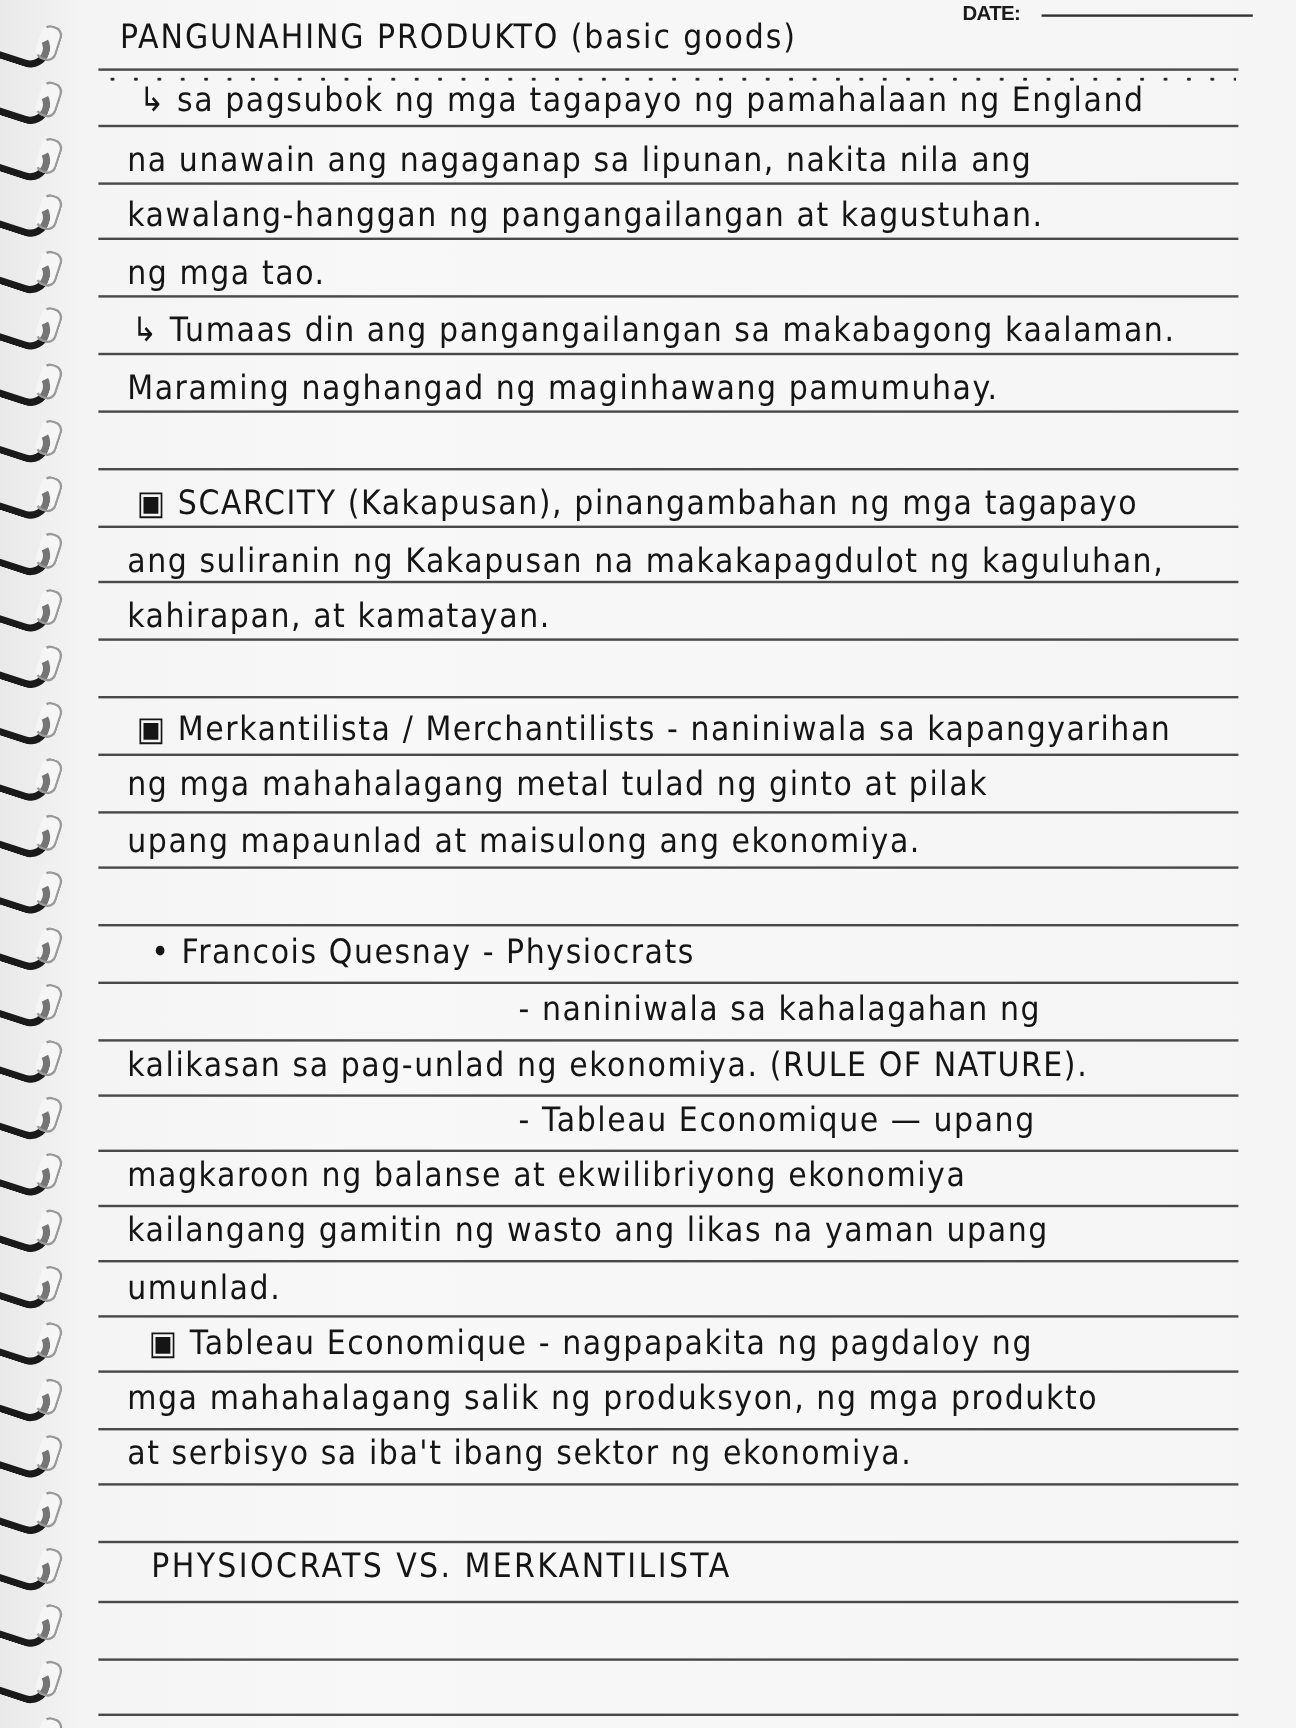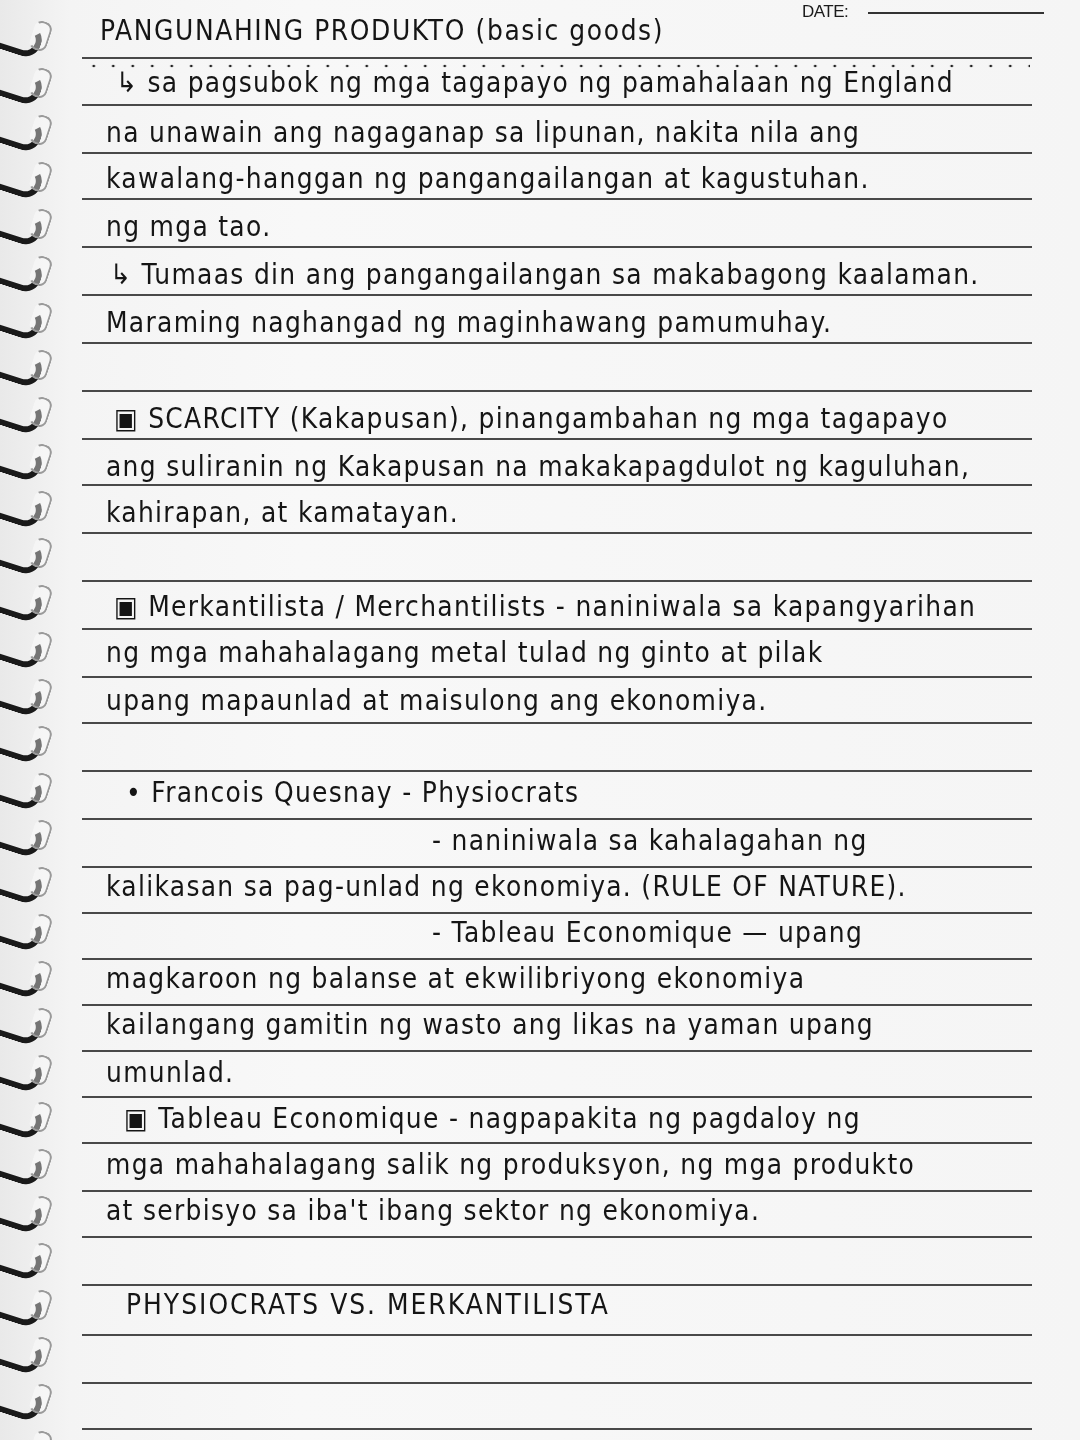--- a/index.html
+++ b/index.html
@@ -64,21 +64,21 @@
       width: 946px;
       height: 4px;
       background-image: radial-gradient(circle, #222 1.4px, transparent 1.6px);
       background-size: 19.5px 4px;
     }
     .date-label {
       position: absolute;
       left: 802px;
       top: 2px;
       font-family: "Liberation Sans", sans-serif;
-      font-weight: normal;
+      font-weight: bold;
       font-size: 17px;
       letter-spacing: -0.5px;
       color: #1b1b1b;
     }
     .date-line {
       position: absolute;
       left: 868px;
       top: 12px;
       width: 176px;
       height: 2px;

